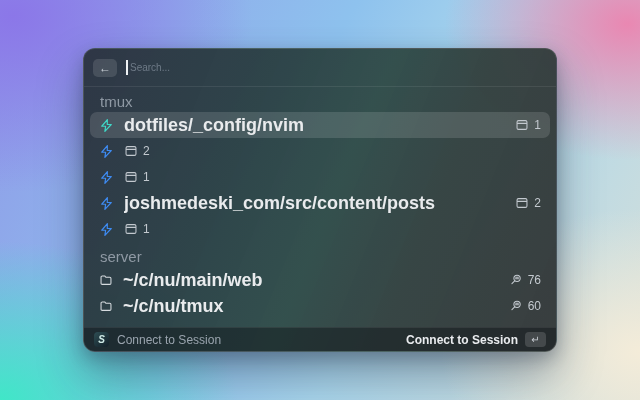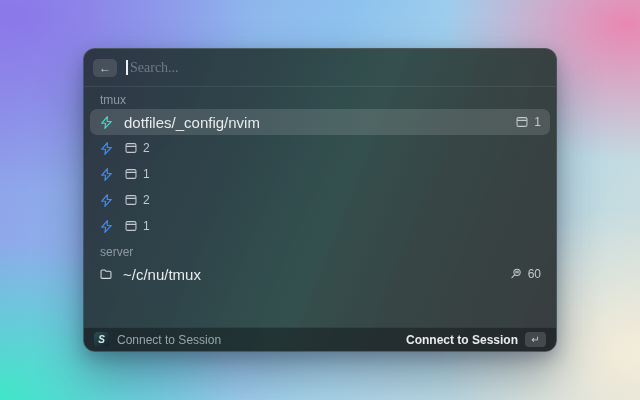--- a/index.html
+++ b/index.html
@@ -31,34 +31,34 @@
   .back-btn {
     width: 24px; height: 18px; border-radius: 5px;
     background: rgba(255,255,255,0.12); color: #c9cfd6;
     font-size: 12px; line-height: 1;
     display: flex; align-items: center; justify-content: center;
     margin-right: 9px; cursor: pointer; border: none;
   }
   .caret { width: 2px; height: 15px; background: #eef1f4; margin-right: 2px; }
   .search-input {
     flex: 1; background: transparent; border: none; outline: none;
-    color: #e8ebee; font-size: 14px; font-family: Liberation Serif, serif;
+    color: #e8ebee; font-size: 10px; font-family: Liberation Sans, sans-serif;
     caret-color: transparent;
   }
   .search-input::placeholder { color: #6e7a87; }
   .content { flex: 1; overflow: hidden; padding: 0 6px; }
-  .section-header { padding: 6px 10px 2px; font-size: 12px; color: #8f99a4; }
+  .section-header { padding: 6px 10px 2px; font-size: 15px; color: #8f99a4; }
   .row {
     height: 26px; display: flex; align-items: center; gap: 10px;
     padding: 0 9px; border-radius: 7px; cursor: pointer;
   }
   .row.selected { background: rgba(255,255,255,0.13); }
   .row-icon, .acc-icon { display: flex; align-items: center; justify-content: center; }
   .row-label {
-    flex: 1; font-size: 15px; font-weight: 400; color: #e9ebed;
+    flex: 1; font-size: 18px; font-weight: 700; color: #e9ebed;
     white-space: nowrap; overflow: hidden;
   }
   .row-accessory { display: flex; align-items: center; gap: 5px; }
   .count { font-size: 12px; color: #c3c9cf; }
   .footer {
     flex: 0 0 24px; display: flex; align-items: center; gap: 8px;
     padding: 0 10px; background: rgba(14,18,22,0.45);
     border-top: 1px solid rgba(255,255,255,0.08);
   }
   .app-icon {
@@ -139,20 +139,21 @@
           </span>
           <span class="count">1</span>
         </span>
       </div>
       <div class="row">
         <span class="row-icon">
           <svg viewBox="0 0 24 24" width="15" height="15" fill="none" stroke="#3e8bf2" stroke-width="1.9" stroke-linejoin="round" stroke-linecap="round">
             <path d="M13.4 2.6 L4.4 13.2 h6.2 L9.4 21.4 L19.6 10.4 h-6.4 Z"></path>
           </svg>
         </span>
+        <span class="row-label">joshmedeski_com/src/content/posts</span>
         <span class="row-accessory">
           <span class="acc-icon">
             <svg viewBox="0 0 24 24" width="14" height="14" fill="none" stroke="#c3c9cf" stroke-width="1.8">
               <rect x="3.5" y="4.5" width="17" height="15" rx="2.5"></rect>
               <path d="M3.5 9.2h17"></path>
             </svg>
           </span>
           <span class="count">2</span>
         </span>
       </div>
@@ -166,20 +167,38 @@
           <span class="acc-icon">
             <svg viewBox="0 0 24 24" width="14" height="14" fill="none" stroke="#c3c9cf" stroke-width="1.8">
               <rect x="3.5" y="4.5" width="17" height="15" rx="2.5"></rect>
               <path d="M3.5 9.2h17"></path>
             </svg>
           </span>
           <span class="count">1</span>
         </span>
       </div>
       <div class="section-header">server</div>
+      <div class="row">
+        <span class="row-icon">
+          <svg viewBox="0 0 24 24" width="14" height="14" fill="none" stroke="#d6dbdf" stroke-width="1.8" stroke-linejoin="round">
+            <path d="M3.5 7a2 2 0 0 1 2-2h4.2l2.3 2.3h6.5a2 2 0 0 1 2 2v8.2a2 2 0 0 1-2 2h-13a2 2 0 0 1-2-2Z"></path>
+          </svg>
+        </span>
+        <span class="row-label">~/c/nu/main/web</span>
+        <span class="row-accessory">
+          <span class="acc-icon">
+            <svg viewBox="0 0 24 24" width="14" height="14" fill="none" stroke="#c3c9cf" stroke-width="1.8" stroke-linecap="round">
+              <circle cx="13.8" cy="9.2" r="5.4"></circle>
+              <path d="M9.8 13.4 L5 18.4"></path>
+              <path d="M11.6 7.4h4.4 M11.2 10h5.2"></path>
+            </svg>
+          </span>
+          <span class="count">76</span>
+        </span>
+      </div>
       <div class="row">
         <span class="row-icon">
           <svg viewBox="0 0 24 24" width="14" height="14" fill="none" stroke="#d6dbdf" stroke-width="1.8" stroke-linejoin="round">
             <path d="M3.5 7a2 2 0 0 1 2-2h4.2l2.3 2.3h6.5a2 2 0 0 1 2 2v8.2a2 2 0 0 1-2 2h-13a2 2 0 0 1-2-2Z"></path>
           </svg>
         </span>
         <span class="row-label">~/c/nu/tmux</span>
         <span class="row-accessory">
           <span class="acc-icon">
             <svg viewBox="0 0 24 24" width="14" height="14" fill="none" stroke="#c3c9cf" stroke-width="1.8" stroke-linecap="round">

